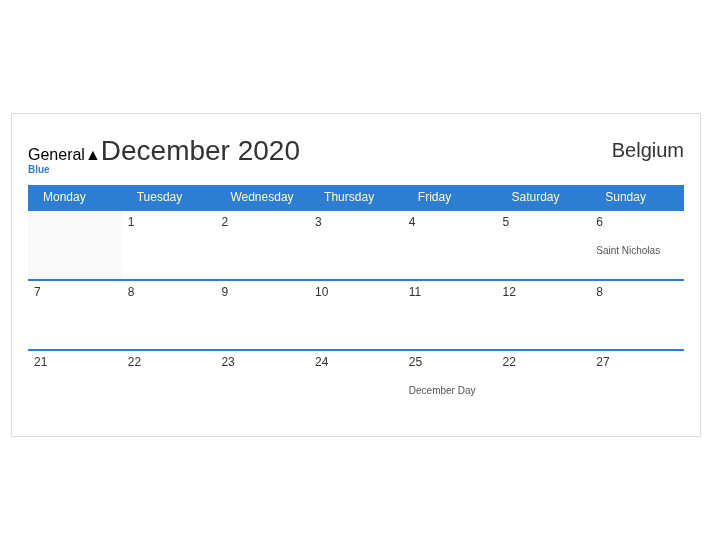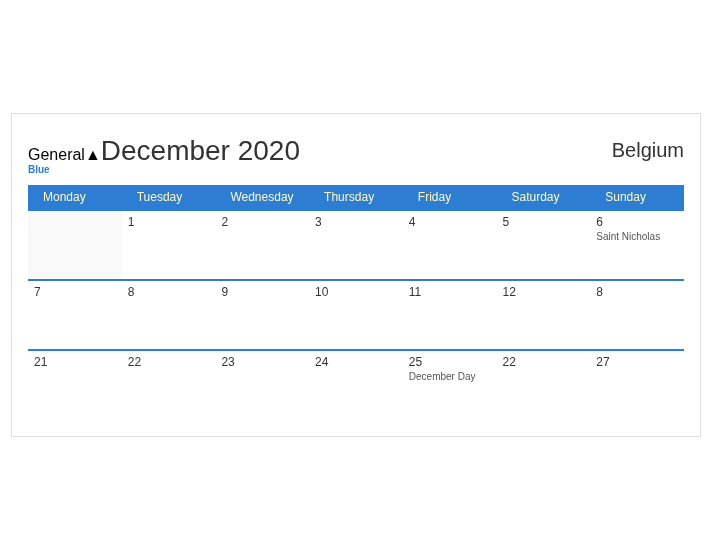--- a/index.html
+++ b/index.html
@@ -79,21 +79,21 @@
     .day-number {
       display: block;
       font-size: 12px;
       color: #333;
       margin-bottom: 2px;
     }
     .day-event {
       display: block;
       font-size: 10px;
       color: #555;
-      margin-top: 2px;
+      margin-top: 16px;
     }
     .empty-cell {
       background: #f9f9f9;
     }
   </style>
 </head>
 <body>
 
 <div class="calendar-container">
   <div class="calendar-header">

